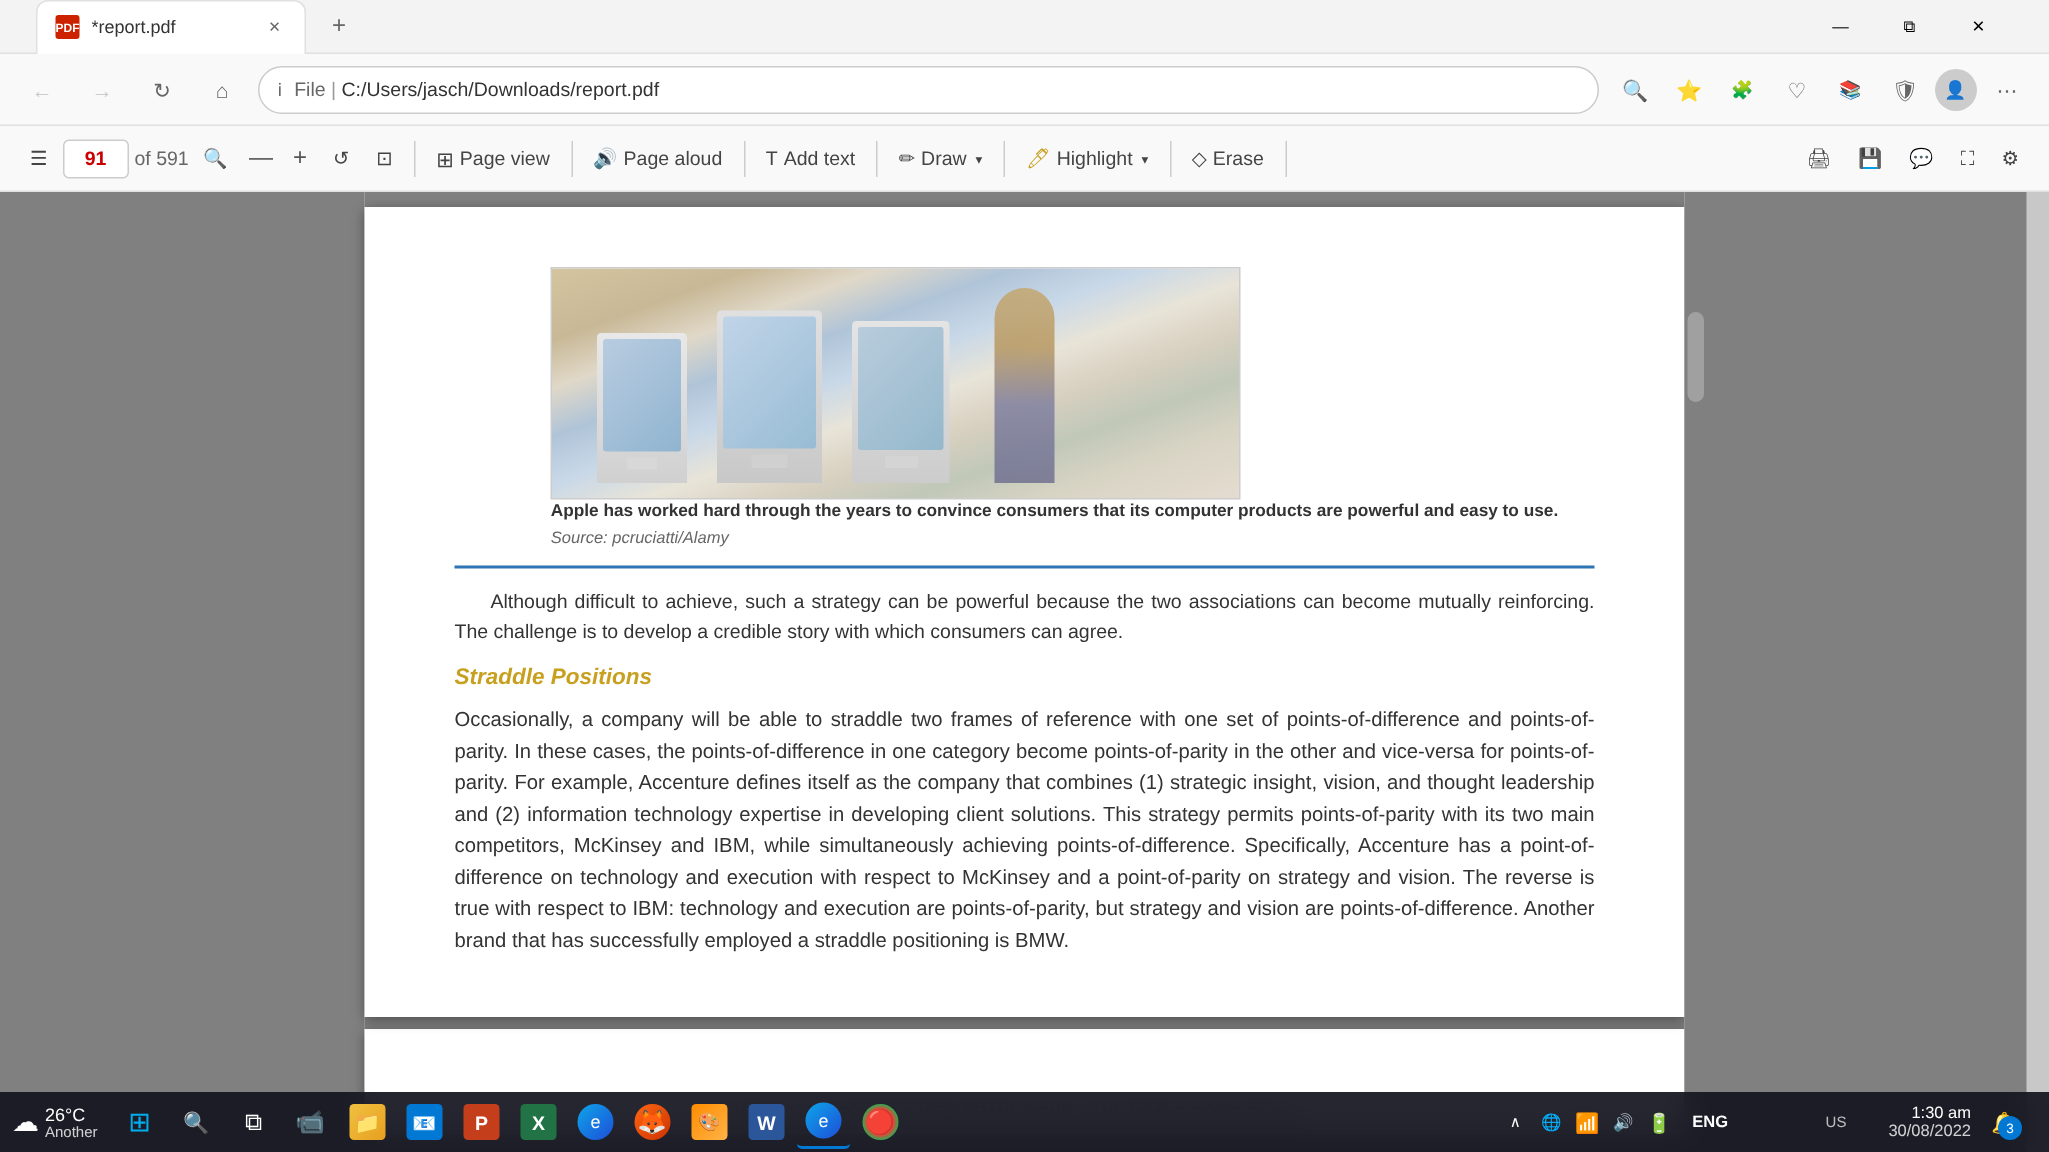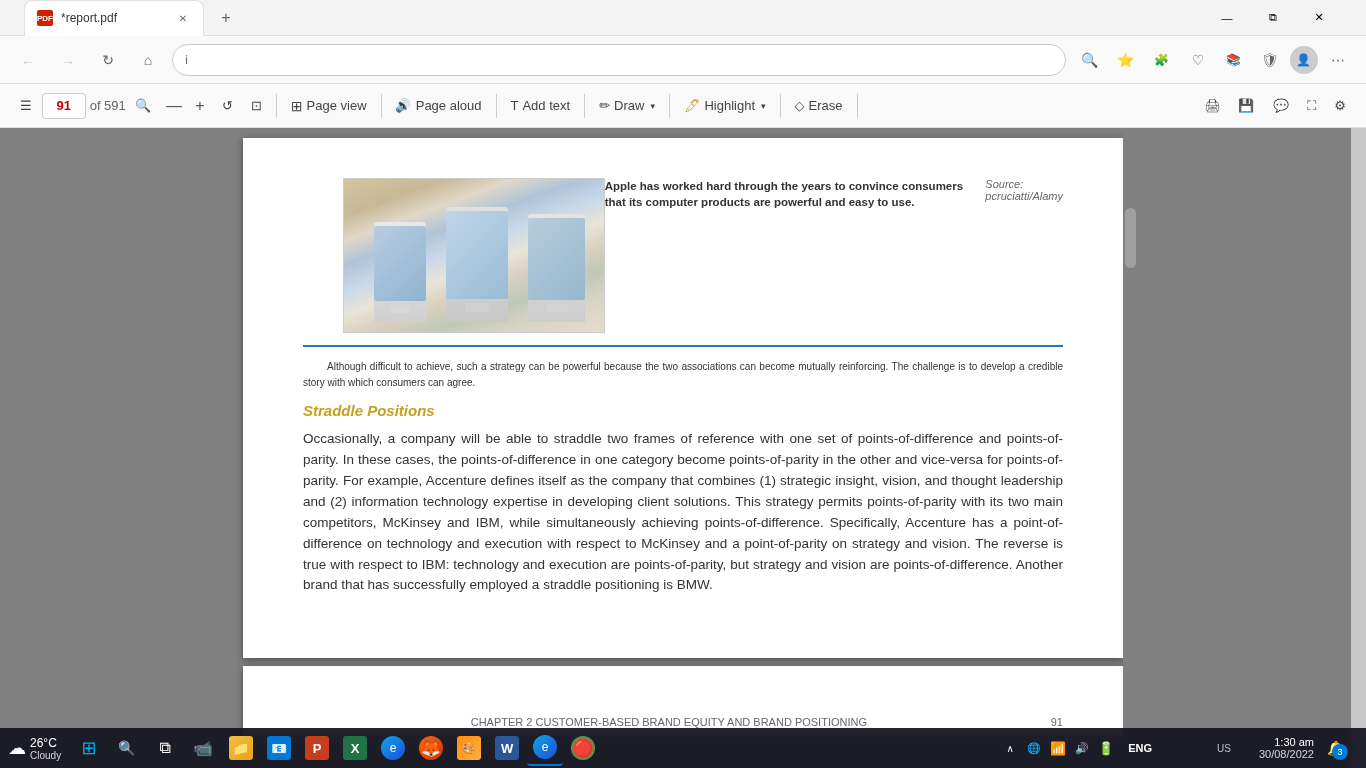--- a/index.html
+++ b/index.html
@@ -62,21 +62,21 @@
       box-shadow: 0 2px 8px rgba(0,0,0,0.4);
       padding: 0 60px; display: flex; align-items: flex-end; justify-content: center;
     }
 
     
     .img-container { display: flex; justify-content: center; margin-bottom: 8px; }
     .img-caption { text-align: left; font-size: 11.5px; color: #333; margin-bottom: 4px; line-height: 1.4; }
     .img-caption-bold { font-weight: bold; }
     .img-source { font-style: italic; color: #666; font-size: 11px; }
     .blue-line { height: 2px; background: #2e75b6; margin: 12px 0; }
-    .body-text { font-size: 10px; color: #333; line-height: 1.55; text-align: justify; margin-bottom: 12px; }
+    .body-text { font-size: 13px; color: #333; line-height: 1.55; text-align: justify; margin-bottom: 12px; }
     .section-heading { color: #c8a020; font-weight: bold; font-style: italic; font-size: 15px; margin-bottom: 10px; margin-top: 4px; }
     .body-text-section { font-size: 13.5px; color: #333; line-height: 1.55; text-align: justify; }
 
     
     .taskbar {
       position: absolute; bottom: 0; left: 0; right: 0; height: 40px;
       background: rgba(20,20,30,0.92); display: flex; align-items: center;
       padding: 0 8px; gap: 2px; backdrop-filter: blur(10px);
     }
     .taskbar-btn { width: 36px; height: 36px; border-radius: 4px; display: flex; align-items: center; justify-content: center; cursor: pointer; position: relative; }
@@ -123,20 +123,25 @@
   </div>
 </div>
 
 <div class="address-bar">
   <div class="nav-btn disabled">←</div>
   <div class="nav-btn disabled" style="color:#ccc;">→</div>
   <div class="nav-btn">↻</div>
   <div class="nav-btn">⌂</div>
   <div class="url-bar">
     <span class="url-icon">ℹ</span>
+    <span class="url-text">
+      <span class="url-file">File</span>
+      <span style="color:#999;"> | </span>
+      <span class="url-path">C:/Users/jasch/Downloads/report.pdf</span>
+    </span>
   </div>
   <div class="toolbar-icons">
     <div class="toolbar-icon-btn">🔍</div>
     <div class="toolbar-icon-btn">⭐</div>
     <div class="toolbar-icon-btn" style="font-size:12px;">🧩</div>
     <div class="toolbar-icon-btn">♡</div>
     <div class="toolbar-icon-btn" style="font-size:12px;">📚</div>
     <div class="toolbar-icon-btn">🛡</div>
     <div class="profile-icon">👤</div>
     <div class="toolbar-icon-btn">⋯</div>
@@ -198,21 +203,21 @@
 <div class="pdf-main-wrap">
   <div class="content-scroll-area">
 
     <div style="flex:1; background:#808080;"></div>
 
     <div style="display:flex; flex-direction:column; align-items:center; background:#808080; padding: 10px 0; gap:0;">
 
       <div class="pdf-page">
 
         <div class="img-container">
-          <div style="display:flex; flex-direction:row; align-items:flex-start;margin-left:40px;">
+          <div style="display:flex; flex-direction:column; align-items:flex-start;margin-left:40px;">
 
             <div style="width:460px; height:155px; background: linear-gradient(160deg, #d4c5a0 0%, #c8b896 15%, #e0d8c8 25%, #b0c4d8 35%, #c8d8e8 45%, #e8e4d8 55%, #d8d0c0 65%, #c0c8b8 75%, #d8d4c4 85%, #e4dcd0 100%); border:1px solid #ccc; position:relative; overflow:hidden;">
 
               <div style="position:absolute; inset:0; display:flex; align-items:flex-end; gap:20px; padding: 10px 30px;">
                 <div style="width:60px; height:100px; background:linear-gradient(180deg, #e8e8e8 0%, #d0d0d0 100%); border-radius:3px 3px 0 0; position:relative;">
                   <div style="width:52px; height:75px; background:linear-gradient(135deg,#b8cce0,#90b4d0); margin: 4px auto; border-radius:2px;"></div>
                   <div style="width:20px; height:8px; background:#d8d8d8; margin: 0 auto;"></div>
                 </div>
                 <div style="width:70px; height:115px; background:linear-gradient(180deg, #e0e0e0 0%, #c8c8c8 100%); border-radius:3px 3px 0 0; position:relative;">
                   <div style="width:62px; height:88px; background:linear-gradient(135deg,#c0d4e8,#98bcd4); margin: 4px auto; border-radius:2px;"></div>
@@ -261,21 +266,21 @@
     </div>
   </div>
 </div>
 
 <div class="taskbar">
 
   <div class="weather-widget">
     <span style="font-size:18px;">☁</span>
     <div style="display:flex; flex-direction:column;">
       <span class="weather-temp">26°C</span>
-      <span class="weather-condition">Cloudy</span>
+      <span class="weather-condition">Another</span>
     </div>
   </div>
 
   <div class="taskbar-btn" style="margin-left:8px;">
     <div class="taskbar-icon" style="color:#00adef; font-size:18px;">⊞</div>
   </div>
 
   <div class="taskbar-btn">
     <div class="taskbar-icon">🔍</div>
   </div>

